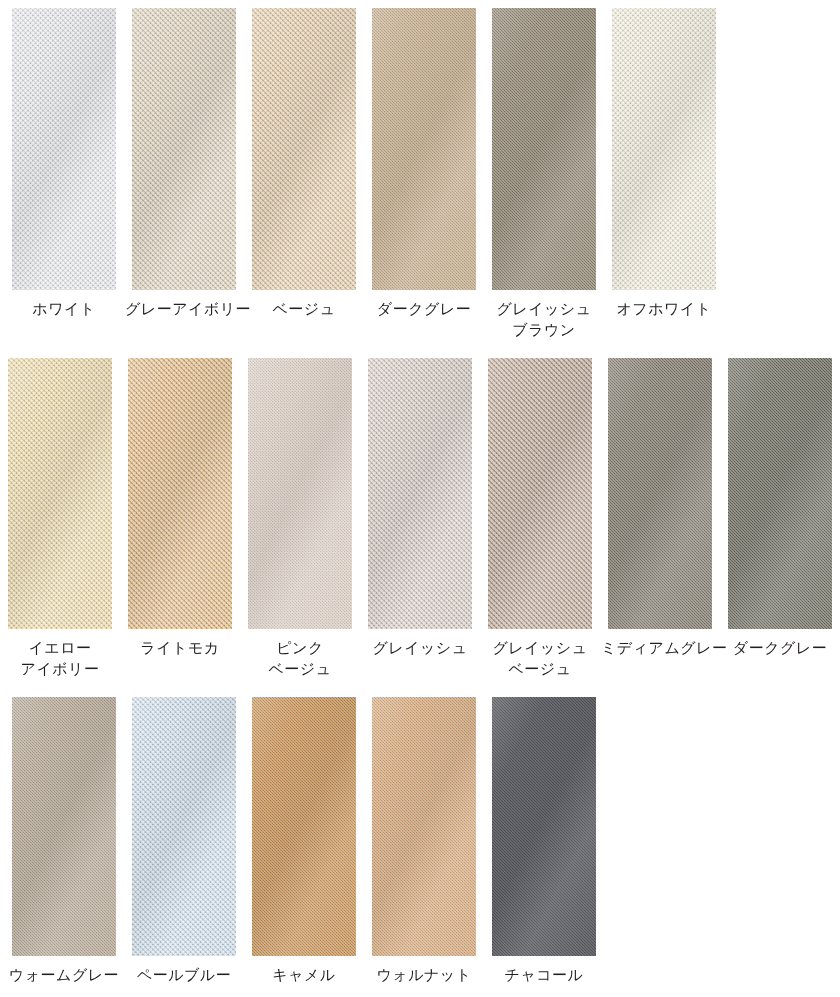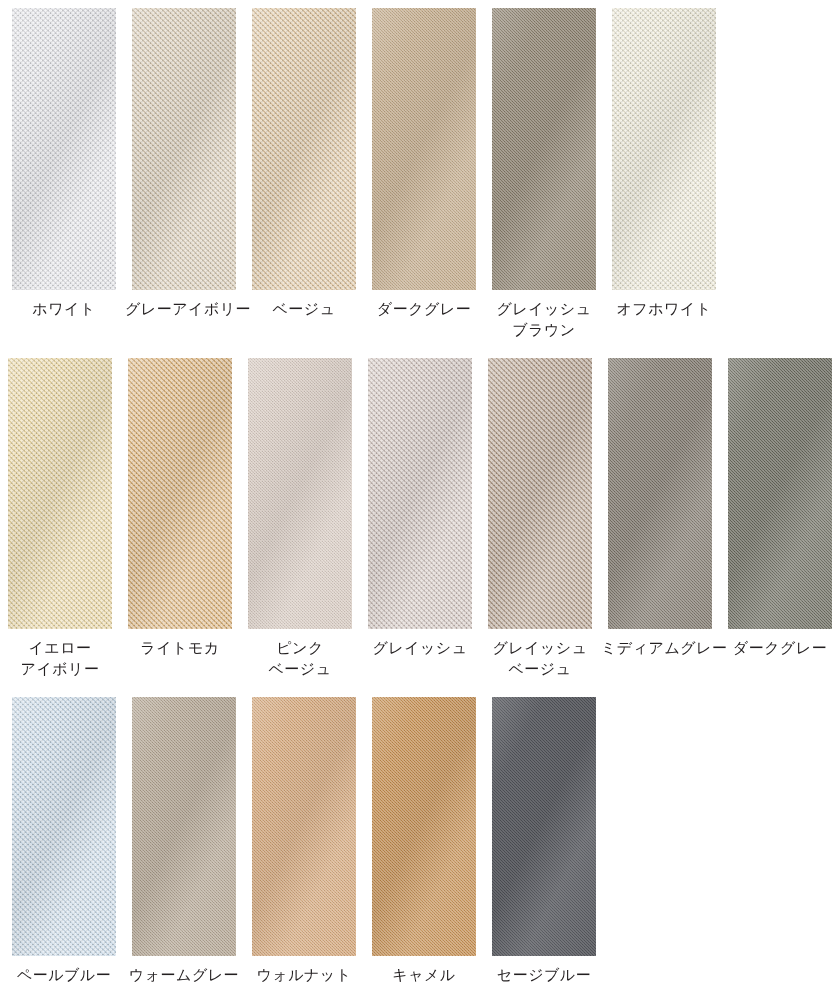--- a/index.html
+++ b/index.html
@@ -205,48 +205,48 @@
       <div class="swatch-cell">
         <div class="chip weave-fine" style="background-color: rgb(107, 107, 94);">
           <div class="chip-weave"></div>
           <div class="chip-sheen"></div>
         </div>
         <div class="chip-label">ダークグレー</div>
       </div>
     </div>
     <div class="swatch-row row-3">
       <div class="swatch-cell">
+        <div class="chip weave-fine" style="background-color: rgb(181, 166, 146);">
+          <div class="chip-weave"></div>
+          <div class="chip-sheen"></div>
+        </div>
+        <div class="chip-label">ウォームグレー</div>
+      </div>
+      <div class="swatch-cell">
         <div class="chip" style="background-color: rgb(207, 224, 238);">
           <div class="chip-weave"></div>
           <div class="chip-sheen"></div>
         </div>
         <div class="chip-label">ペールブルー</div>
       </div>
       <div class="swatch-cell">
-        <div class="chip weave-fine" style="background-color: rgb(181, 166, 146);">
-          <div class="chip-weave"></div>
-          <div class="chip-sheen"></div>
-        </div>
-        <div class="chip-label">ウォームグレー</div>
+        <div class="chip weave-fine" style="background-color: rgb(201, 143, 78);">
+          <div class="chip-weave"></div>
+          <div class="chip-sheen"></div>
+        </div>
+        <div class="chip-label">キャメル</div>
       </div>
       <div class="swatch-cell">
         <div class="chip weave-fine" style="background-color: rgb(217, 168, 120);">
           <div class="chip-weave"></div>
           <div class="chip-sheen"></div>
         </div>
         <div class="chip-label">ウォルナット</div>
       </div>
       <div class="swatch-cell">
-        <div class="chip weave-fine" style="background-color: rgb(201, 143, 78);">
-          <div class="chip-weave"></div>
-          <div class="chip-sheen"></div>
-        </div>
-        <div class="chip-label">キャメル</div>
-      </div>
-      <div class="swatch-cell">
         <div class="chip weave-flat" style="background-color: rgb(78, 80, 86);">
           <div class="chip-weave"></div>
           <div class="chip-sheen"></div>
         </div>
-        <div class="chip-label">セージブルー</div>
+        <div class="chip-label">チャコール</div>
       </div>
     </div>
   </div>
 
 </body></html>

